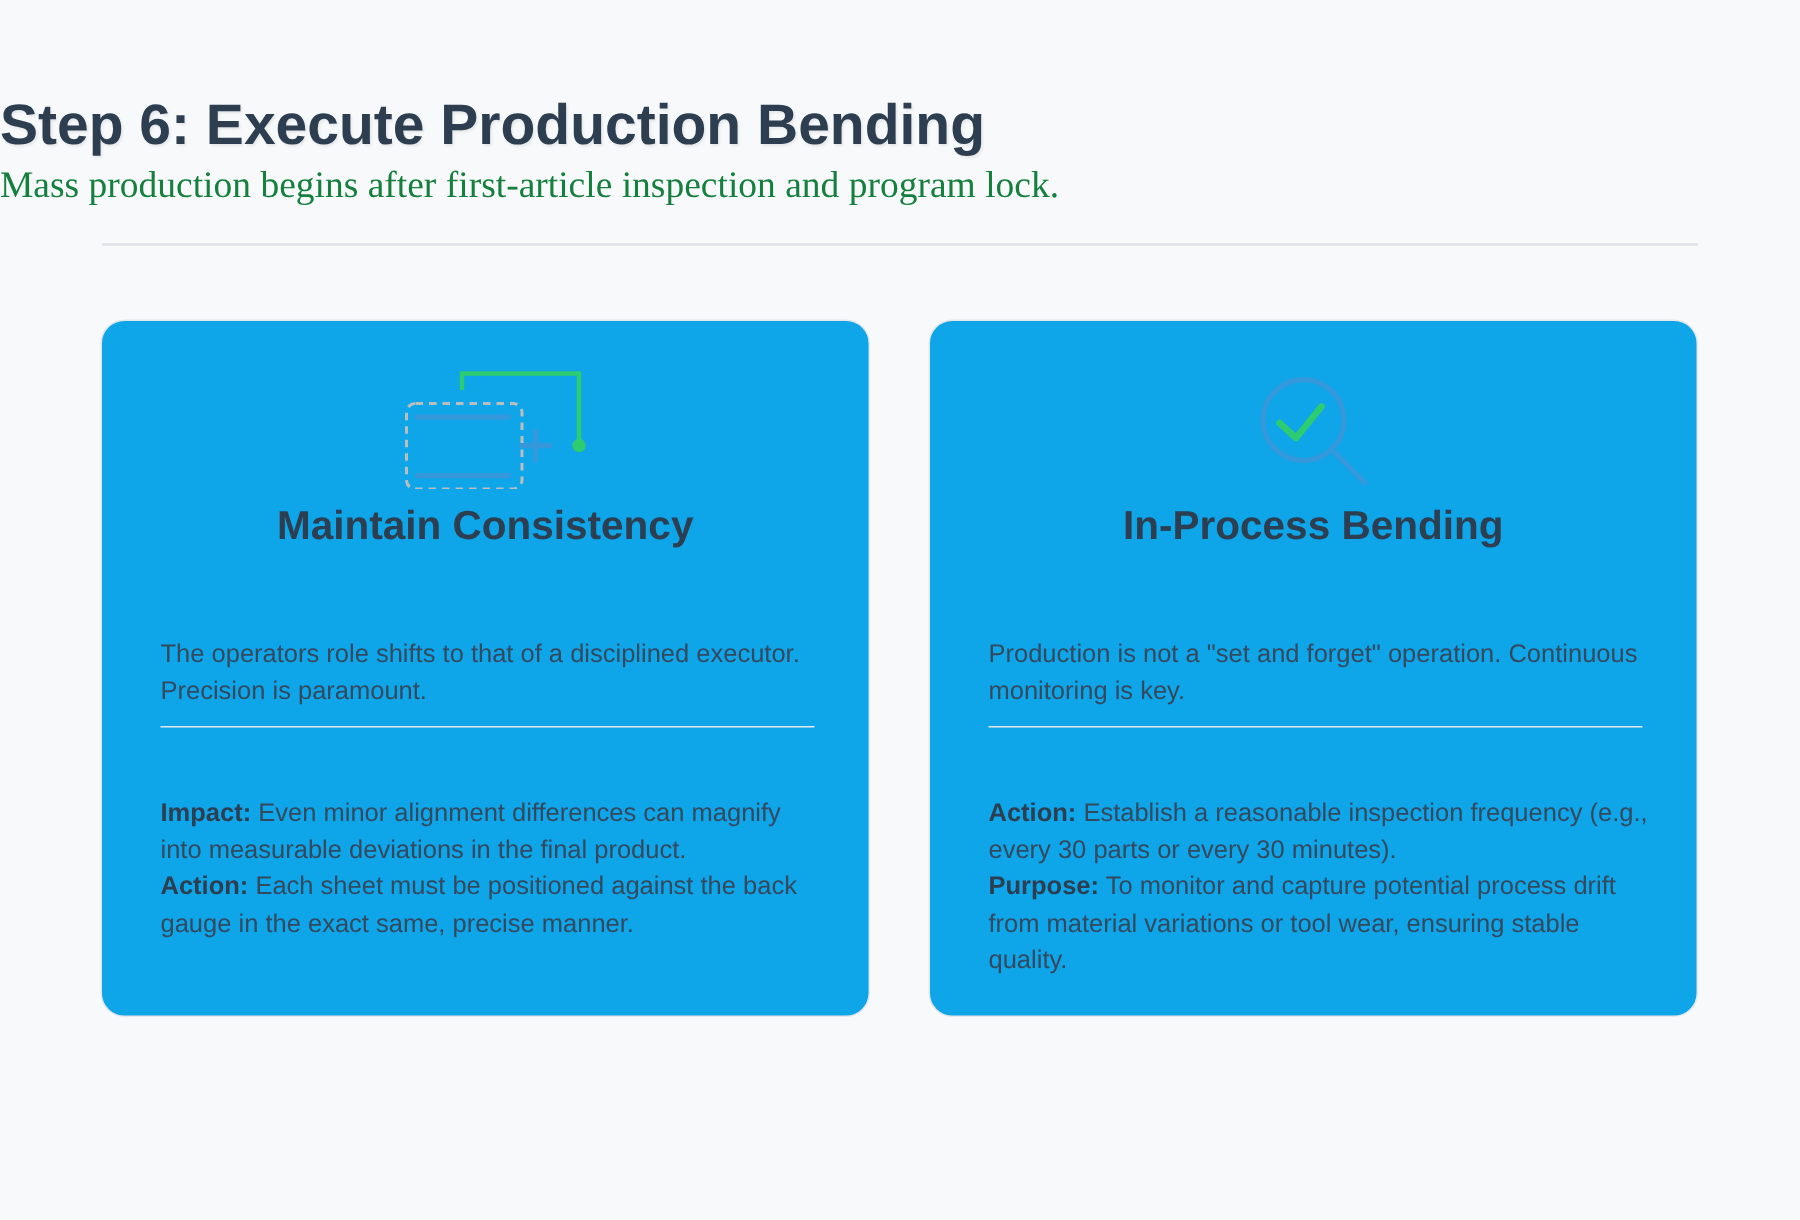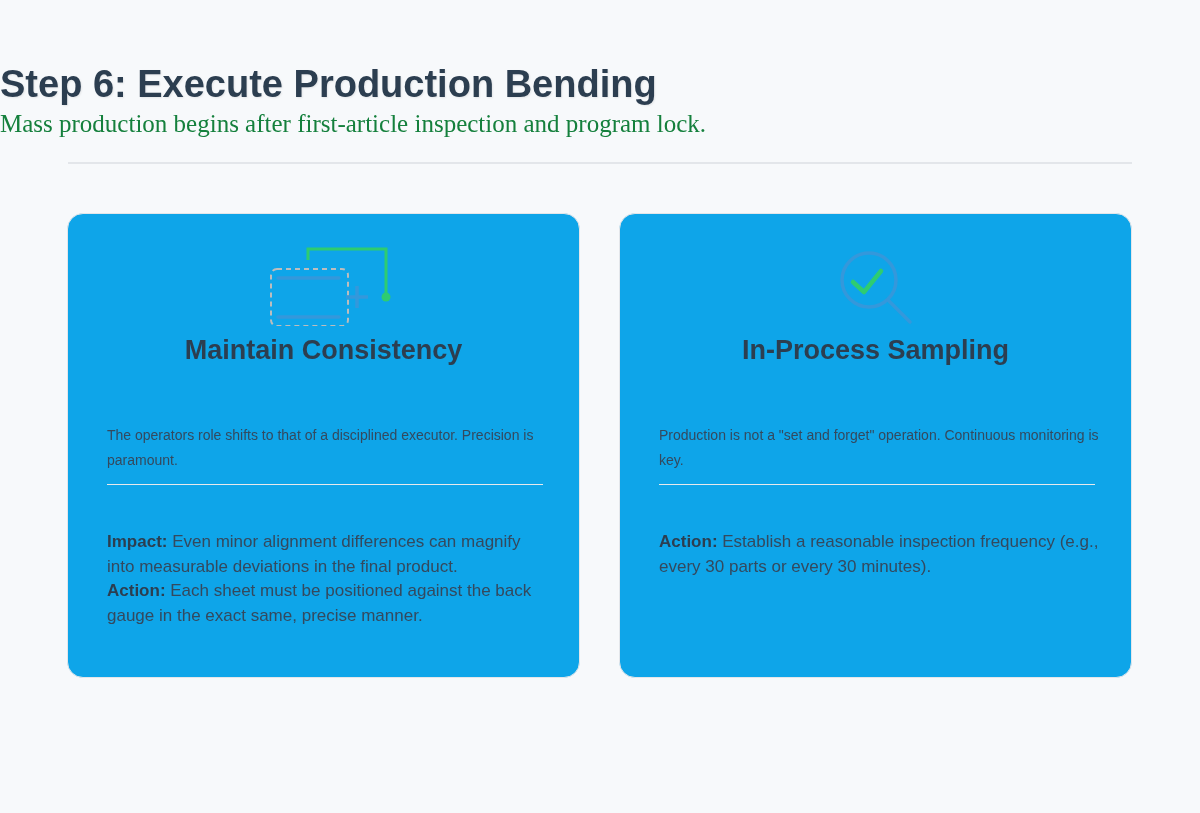--- a/index.html
+++ b/index.html
@@ -39,21 +39,21 @@
     position: absolute; top: 16px; left: 0; width: 100%; height: 96px;
     display: flex; justify-content: center;
   }
   .card-title {
     position: absolute; top: 118px; left: 0; width: 100%;
     text-align: center;
     font-size: 27px; font-weight: 700; color: #2c3e50; line-height: 36px;
   }
   .intro {
     position: absolute; top: 209px; left: 39px; width: 440px;
-    font-size: 14px; line-height: 25px; color: #34495e;
+    font-size: 17px; line-height: 25px; color: #34495e;
   }
   .divider {
     position: absolute; top: 270px; left: 39px; width: 436px; height: 1px;
     background: #e6e9ec;
   }
   .details {
     position: absolute; top: 316px; left: 39px; width: 440px;
     font-size: 17px; line-height: 24.5px; color: #34495e;
   }
   .details b { font-weight: 700; color: #2c3e50; }
@@ -93,19 +93,20 @@
 </div>
 
 <div class="card right">
   <div class="icon-wrap">
     <svg width="140" height="96" viewBox="0 0 140 96">
       <circle cx="63" cy="50" r="27" fill="none" stroke="#3498db" stroke-width="3.5"></circle>
       <line x1="82" y1="70" x2="104" y2="92" stroke="#3498db" stroke-width="3.5" stroke-linecap="round"></line>
       <path d="M 47 52 L 58 62 L 75 41" fill="none" stroke="#2ecc71" stroke-width="4.5" stroke-linecap="round" stroke-linejoin="round"></path>
     </svg>
   </div>
-  <h2 class="card-title">In-Process Sampling</h2>
+  <h2 class="card-title">In-Process Bending</h2>
   <p class="intro">Production is not a "set and forget" operation. Continuous monitoring is key.</p>
   <div class="divider"></div>
   <div class="details">
     <div><b>Action:</b><span> Establish a reasonable inspection frequency (e.g., every 30 parts or every 30 minutes).</span></div>
+    <div><b>Purpose:</b><span> To monitor and capture potential process drift from material variations or tool wear, ensuring stable quality.</span></div>
   </div>
 </div>
 
 </body></html>

